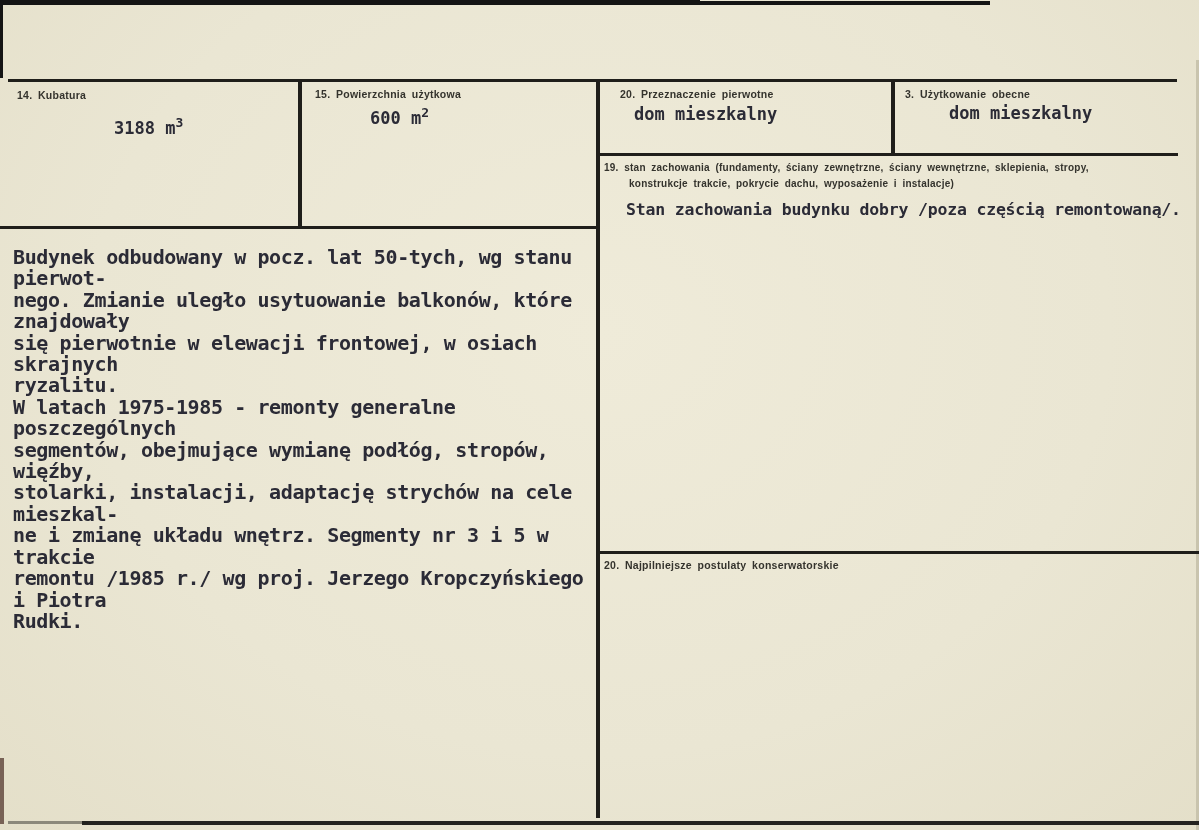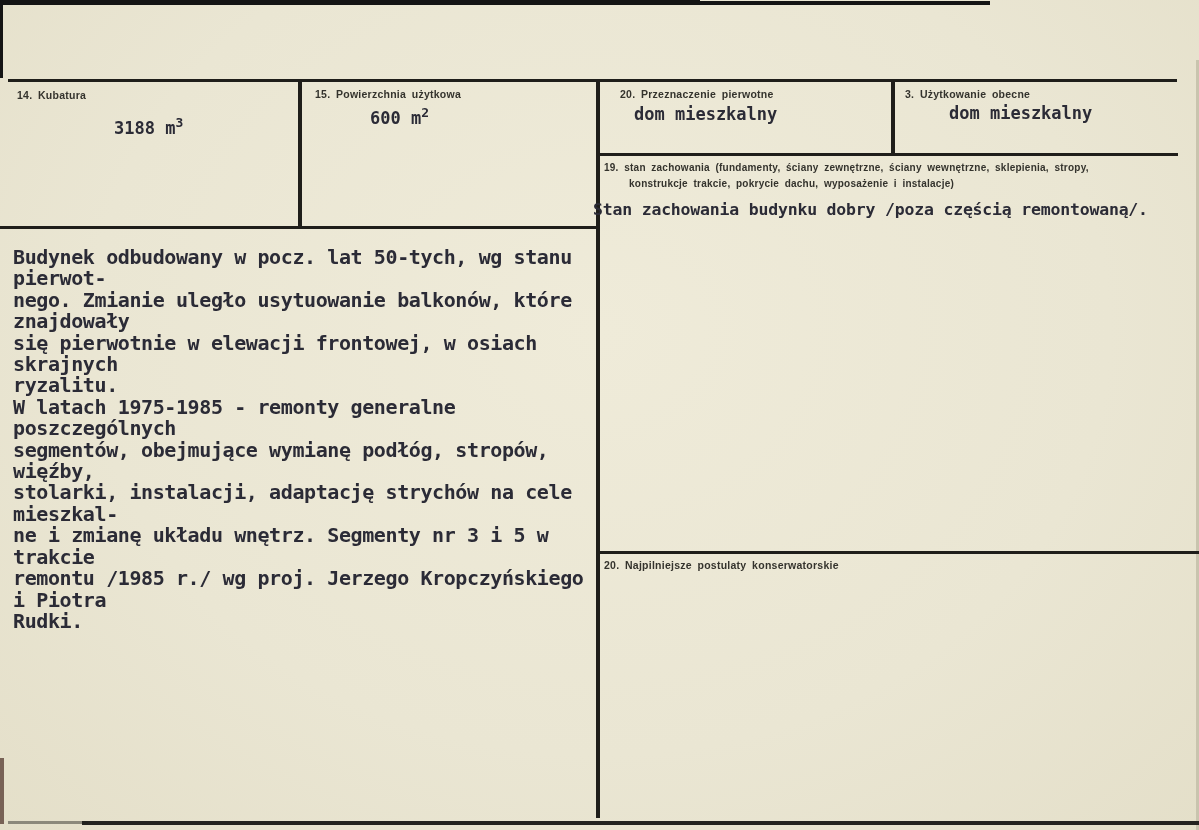--- a/index.html
+++ b/index.html
@@ -84,21 +84,21 @@
   </div>
 
   <div class="plabel" style="left:620px;top:88px;">20. Przeznaczenie pierwotne</div>
   <div class="typed big" style="left:634px;top:104px;">dom mieszkalny</div>
 
   <div class="plabel" style="left:905px;top:88px;">3. Użytkowanie obecne</div>
   <div class="typed big" style="left:949px;top:103px;">dom mieszkalny</div>
 
   <div class="plabel small" style="left:604px;top:162px;">19. stan zachowania (fundamenty, ściany zewnętrzne, ściany wewnętrzne, sklepienia, stropy,</div>
   <div class="plabel small" style="left:629px;top:178px;">konstrukcje trakcie, pokrycie dachu, wyposażenie i instalacje)</div>
-  <div class="typed" style="left:593px;top:200px;font-size:16.5px;letter-spacing:-0.2px;">Stan zachowania budynku dobry /poza częścią remontowaną/.</div>
+  <div class="typed" style="left:626px;top:200px;font-size:16.5px;letter-spacing:-0.2px;">Stan zachowania budynku dobry /poza częścią remontowaną/.</div>
 
   <div class="typed-block" style="left:13px;top:247px;width:588px;">Budynek odbudowany w pocz. lat 50-tych, wg stanu pierwot-
 nego. Zmianie uległo usytuowanie balkonów, które znajdowały
 się pierwotnie w elewacji frontowej, w osiach skrajnych
 ryzalitu.
 W latach 1975-1985 - remonty generalne poszczególnych
 segmentów, obejmujące wymianę podłóg, stropów, więźby,
 stolarki, instalacji, adaptację strychów na cele mieszkal-
 ne i zmianę układu wnętrz. Segmenty nr 3 i 5 w trakcie
 remontu /1985 r./ wg proj. Jerzego Kropczyńskiego i Piotra

